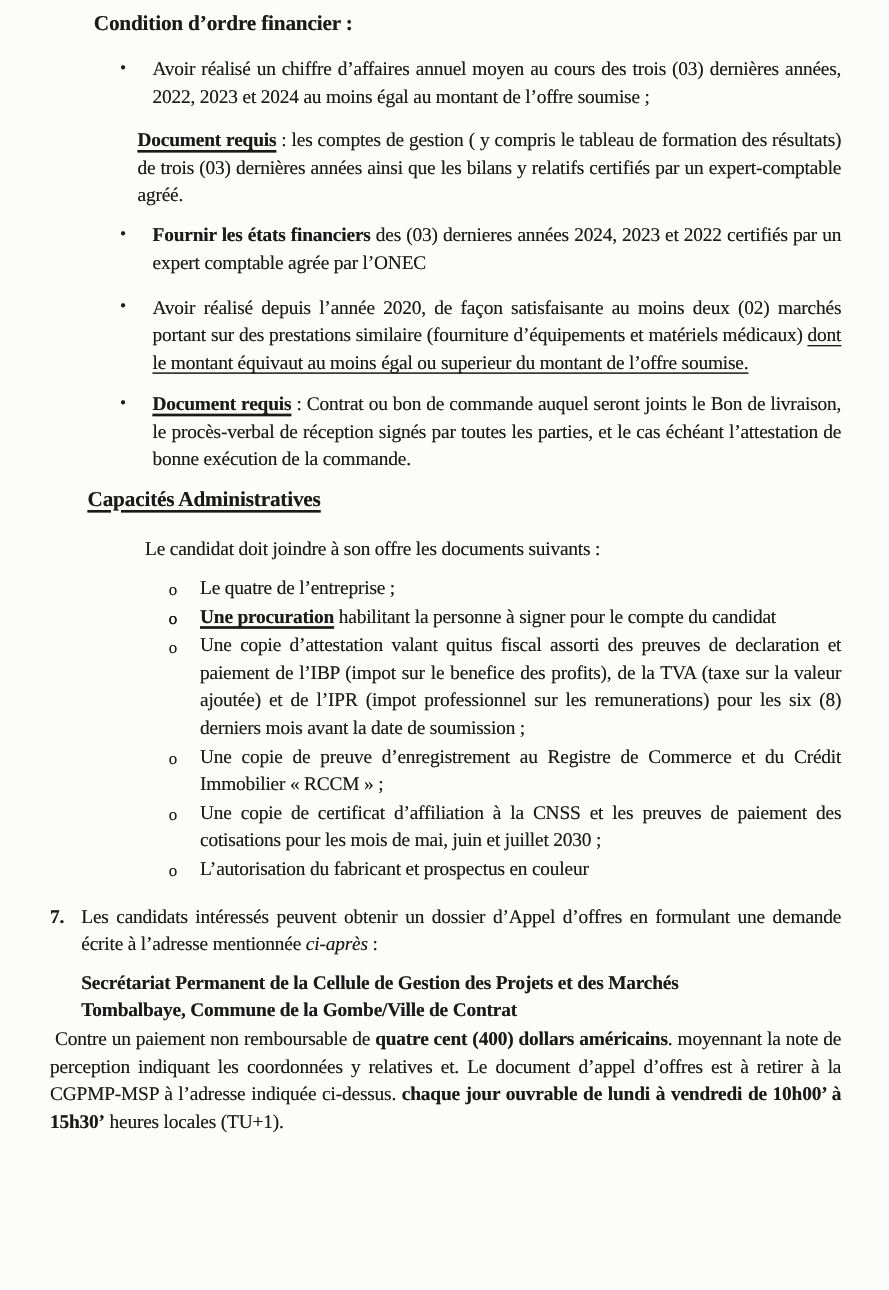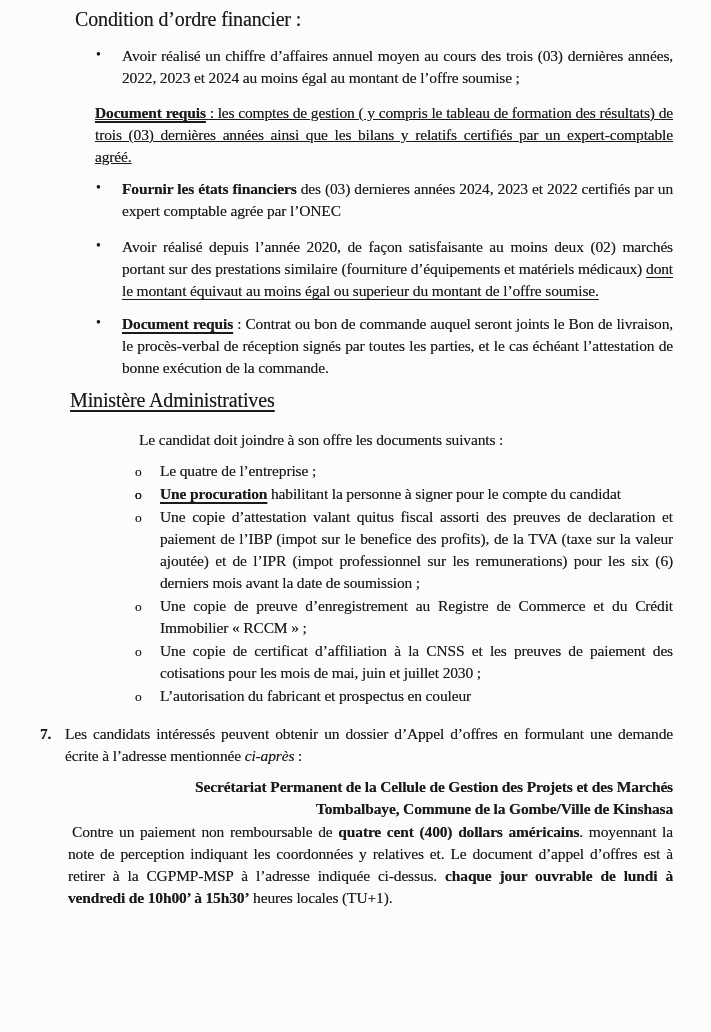--- a/index.html
+++ b/index.html
@@ -17,45 +17,45 @@
     box-sizing:border-box;
     padding:8px 38px 0 40px;
     font-size:15.5px;
     line-height:22px;
     letter-spacing:-0.15px;
     text-shadow:0 0 0.4px rgba(20,20,20,0.55);
   }
   p,h2,h3,div{margin:0;padding:0;}
   .just{text-align:justify;}
   .heading{
-    font-size:20px;font-weight:400;
+    font-size:17px;font-weight:700;
     margin:0 0 15px 35px;
   }
   .heading.h3{
     margin-left:30px;
     text-decoration:underline;
     text-decoration-thickness:1.5px;
     text-underline-offset:3px;
   }
   .bullet{
     position:relative;
     margin-left:82px;
   }
   .bullet .marker{
     position:absolute;left:-26px;top:-1px;
     font-size:14px;
   }
   .b-revenue{margin-bottom:13px;}
-  .p-docreq1{margin-left:55px;margin-bottom:10px;text-decoration:underline;}
+  .p-docreq1{margin-left:70px;margin-bottom:10px;}
   .b-statements{margin-bottom:14px;}
   .h-tech{margin-bottom:13px;}
   .b-experience{margin-bottom:11px;}
   .b-docreq2{margin-bottom:10px;}
   .h-admin{margin-bottom:18px;}
-  .intro{margin-left:99px;margin-bottom:9px;}
+  .intro{margin-left:76px;margin-bottom:9px;}
   .olist{margin-bottom:16px;}
   .oitem{
     position:relative;
     margin-left:120px;
     margin-bottom:1px;
   }
   .oitem .omark{
     position:absolute;left:-25px;top:1px;
     font-size:13.5px;
   }
@@ -63,25 +63,25 @@
     position:relative;
     margin-left:25px;
     margin-bottom:9px;
   }
   .item7 .num{
     position:absolute;left:-25px;top:0;
     font-weight:700;
   }
   .address{
     margin-left:25px;
-    text-align:right;
+    text-align:left;
     font-weight:700;
     margin-bottom:1px;
   }
-  .payment{margin-left:28px;}
+  .payment{margin-left:0;}
   .payment .lead-indent{display:inline-block;width:4px;}
   .bold{font-weight:700;}
   .bu{
     font-weight:700;
     text-decoration:underline;
     text-decoration-thickness:1.5px;
     text-underline-offset:3px;
   }
   .ul{
     text-decoration:underline;
@@ -114,21 +114,21 @@
   <div class="bullet b-experience just">
     <span class="marker">•</span>
     <span>Avoir réalisé depuis l’année 2020, de façon satisfaisante au moins deux (02) marchés portant sur des prestations similaire (fourniture d’équipements et matériels médicaux) </span><span class="ul">dont le montant équivaut au moins égal ou superieur  du montant de l’offre soumise.</span>
   </div>
 
   <div class="bullet b-docreq2 just">
     <span class="marker">•</span>
     <span class="bu">Document requis</span><span> : Contrat ou bon de commande auquel seront joints le Bon de livraison, le procès-verbal de réception signés par toutes les parties, et le cas échéant l’attestation de bonne exécution de la commande.</span>
   </div>
 
-  <h3 class="heading h3 h-admin">Ministère Administratives</h3>
+  <h3 class="heading h3 h-admin">Capacités Administratives</h3>
 
   <p class="intro">Le candidat doit joindre à son offre les documents suivants :</p>
 
   <div class="olist">
 
     <div class="oitem just">
       <span class="omark">o</span>
       <span>Le quatre de l’entreprise ;</span><span class="bu"></span><span></span>
     </div>
 
@@ -137,21 +137,21 @@
       <span class="bu"></span><span></span>
     </div>
 
     <div class="oitem just">
       <span class="omark">o</span>
       <span></span><span class="bu">Une procuration</span><span> habilitant la personne à signer pour le compte du candidat</span>
     </div>
 
     <div class="oitem just">
       <span class="omark">o</span>
-      <span>Une copie d’attestation valant quitus fiscal assorti des preuves de declaration et paiement de l’IBP (impot sur le benefice des profits), de la TVA (taxe sur la valeur ajoutée) et de l’IPR (impot professionnel sur les remunerations) pour les six (6) derniers mois avant la date de soumission ;</span><span class="bu"></span><span></span>
+      <span>Une copie d’attestation valant quitus fiscal assorti des preuves de declaration et paiement de l’IBP (impot sur le benefice des profits), de la TVA (taxe sur la valeur ajoutée) et de l’IPR (impot professionnel sur les remunerations) pour les six (8) derniers mois avant la date de soumission ;</span><span class="bu"></span><span></span>
     </div>
 
     <div class="oitem just">
       <span class="omark">o</span>
       <span>Une copie de preuve d’enregistrement au Registre de Commerce et du Crédit Immobilier « RCCM » ;</span><span class="bu"></span><span></span>
     </div>
 
     <div class="oitem just">
       <span class="omark">o</span>
       <span>Une copie de certificat d’affiliation à la CNSS et les preuves de paiement des cotisations pour les mois de mai, juin et juillet 2030 ;</span><span class="bu"></span><span></span>
@@ -164,20 +164,20 @@
 
   </div>
 
   <div class="item7 just">
     <span class="num">7.</span>
     <span>Les candidats intéressés peuvent obtenir un dossier d’Appel d’offres en formulant une demande écrite à l’adresse mentionnée </span><span class="it">ci-après</span><span> :</span>
   </div>
 
   <div class="address">
     <div>Secrétariat Permanent de la Cellule de Gestion des Projets et des Marchés</div>
-    <div>Tombalbaye, Commune de la Gombe/Ville de Kinshasa</div>
+    <div>Tombalbaye, Commune de la Gombe/Ville de Contrat</div>
   </div>
 
   <p class="payment just">
     <span class="lead-indent"></span><span>Contre un paiement non remboursable de </span><span class="bold">quatre cent (400) dollars américains</span><span>. moyennant la note de perception indiquant les coordonnées y relatives et. Le document d’appel d’offres est à retirer à la CGPMP-MSP à l’adresse indiquée ci-dessus. </span><span class="bold">chaque jour ouvrable de lundi à vendredi de 10h00’ à 15h30’</span><span> heures locales (TU+1).</span>
   </p>
 
 </div>
 
 </body></html>

